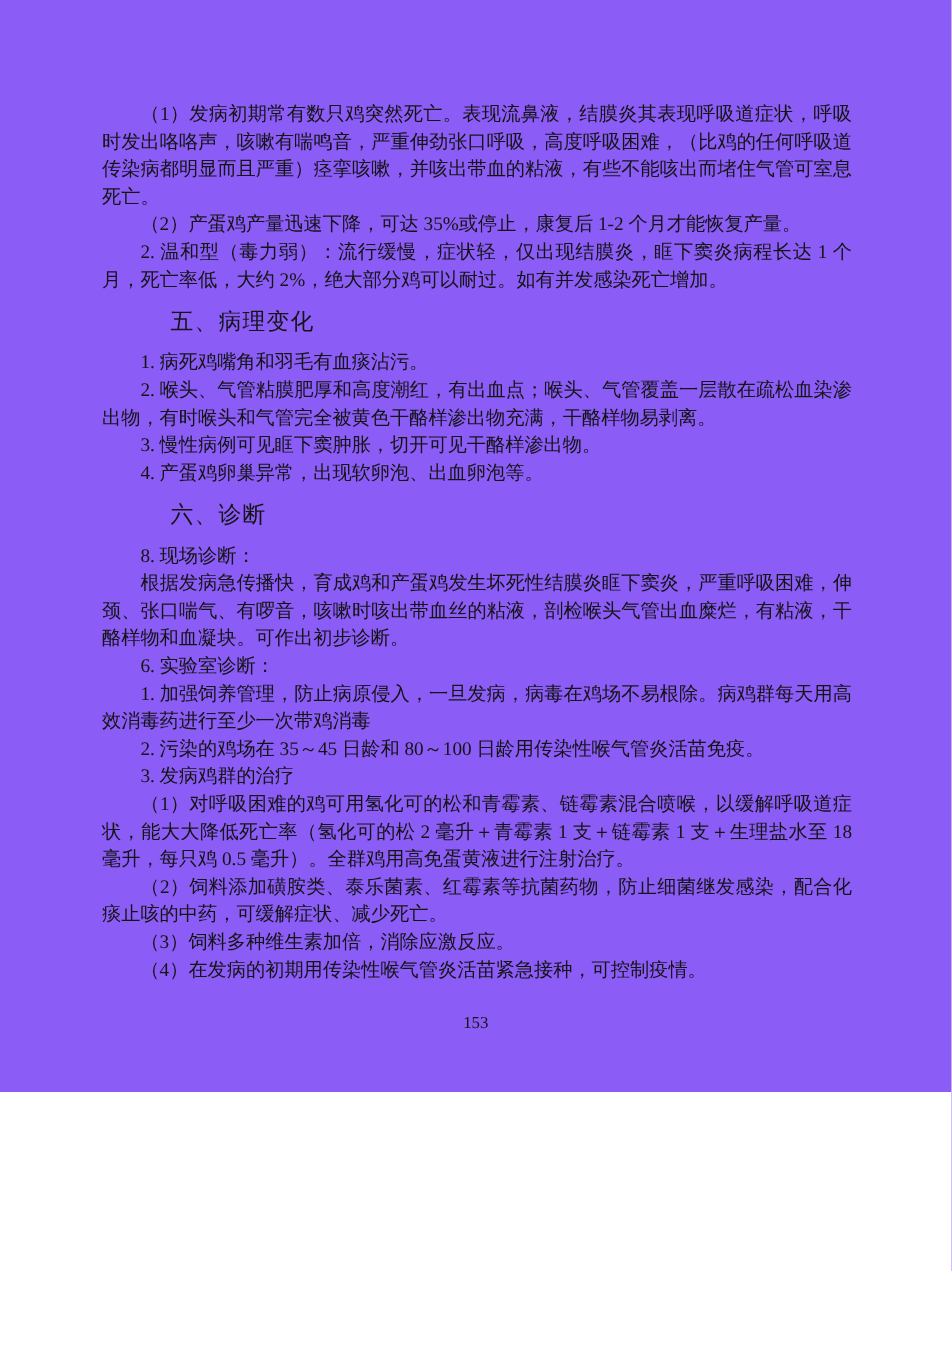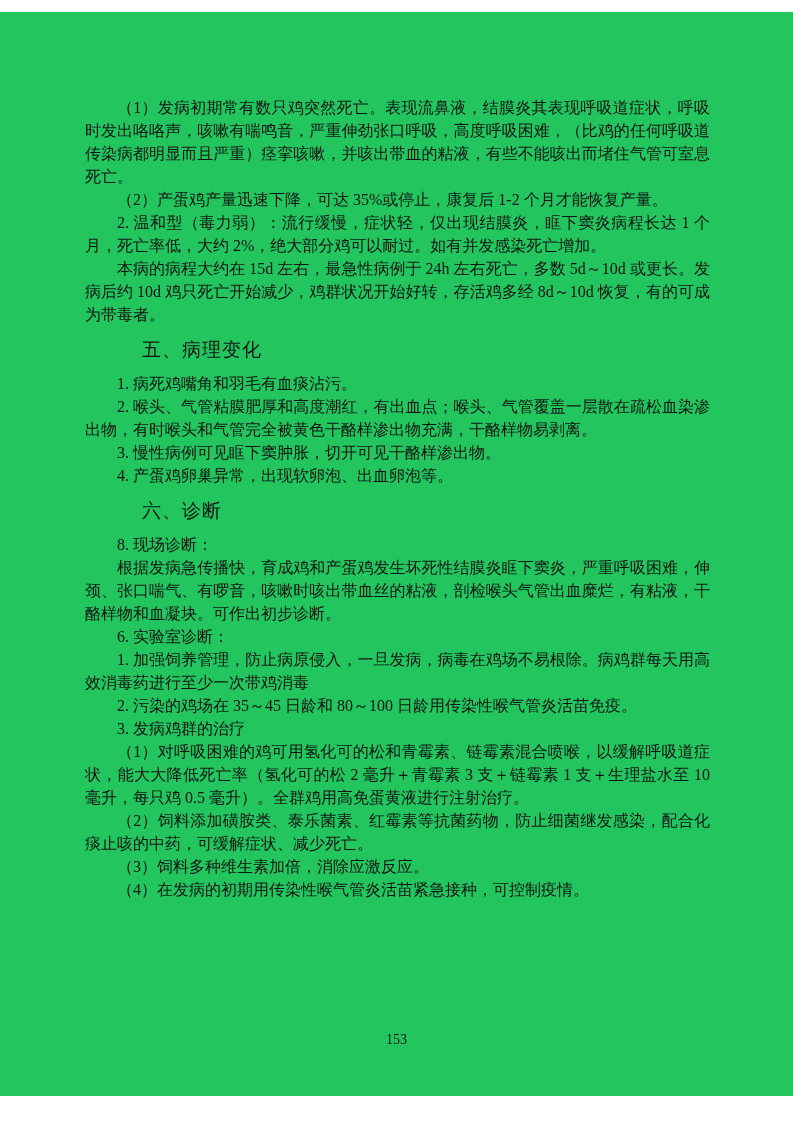--- a/index.html
+++ b/index.html
@@ -3,23 +3,23 @@
 <meta charset="utf-8">
 <style>
   html, body {
     margin: 0;
     padding: 0;
     background: #ffffff;
   }
   .page {
     position: relative;
     width: 793px;
-    height: 1084px;
-    margin: 12px auto;
-    background: #22c55e;
+    height: 910px;
+    margin: 0 auto;
+    background: #8b5cf6;
     box-sizing: border-box;
     padding: 84px 83px 0 85px;
     font-family: "Liberation Serif", "DejaVu Serif", serif;
     color: #141414;
     overflow: hidden;
   }
   .doc-body {
     width: 625px;
   }
   .para {
@@ -51,32 +51,31 @@
   }
 </style>
 </head>
 <body>
 
 <div class="page">
   <div class="doc-body">
       <p class="para">（1）发病初期常有数只鸡突然死亡。表现流鼻液，结膜炎其表现呼吸道症状，呼吸时发出咯咯声，咳嗽有喘鸣音，严重伸劲张口呼吸，高度呼吸困难，（比鸡的任何呼吸道传染病都明显而且严重）痉挛咳嗽，并咳出带血的粘液，有些不能咳出而堵住气管可室息死亡。</p>
       <p class="para">（2）产蛋鸡产量迅速下降，可达 35%或停止，康复后 1-2 个月才能恢复产量。</p>
       <p class="para">2. 温和型（毒力弱）：流行缓慢，症状轻，仅出现结膜炎，眶下窦炎病程长达 1 个月，死亡率低，大约 2%，绝大部分鸡可以耐过。如有并发感染死亡增加。</p>
-      <p class="para">本病的病程大约在 15d 左右，最急性病例于 24h 左右死亡，多数 5d～10d 或更长。发病后约 10d 鸡只死亡开始减少，鸡群状况开始好转，存活鸡多经 8d～10d 恢复，有的可成为带毒者。</p>
       <h2 class="heading">五、病理变化</h2>
       <p class="para">1. 病死鸡嘴角和羽毛有血痰沾污。</p>
       <p class="para">2. 喉头、气管粘膜肥厚和高度潮红，有出血点；喉头、气管覆盖一层散在疏松血染渗出物，有时喉头和气管完全被黄色干酪样渗出物充满，干酪样物易剥离。</p>
       <p class="para">3. 慢性病例可见眶下窦肿胀，切开可见干酪样渗出物。</p>
       <p class="para">4. 产蛋鸡卵巢异常，出现软卵泡、出血卵泡等。</p>
       <h2 class="heading">六、诊断</h2>
       <p class="para">8. 现场诊断：</p>
       <p class="para">根据发病急传播快，育成鸡和产蛋鸡发生坏死性结膜炎眶下窦炎，严重呼吸困难，伸颈、张口喘气、有啰音，咳嗽时咳出带血丝的粘液，剖检喉头气管出血糜烂，有粘液，干酪样物和血凝块。可作出初步诊断。</p>
       <p class="para">6. 实验室诊断：</p>
       <p class="para">1. 加强饲养管理，防止病原侵入，一旦发病，病毒在鸡场不易根除。病鸡群每天用高效消毒药进行至少一次带鸡消毒</p>
       <p class="para">2. 污染的鸡场在 35～45 日龄和 80～100 日龄用传染性喉气管炎活苗免疫。</p>
       <p class="para">3. 发病鸡群的治疗</p>
-      <p class="para">（1）对呼吸困难的鸡可用氢化可的松和青霉素、链霉素混合喷喉，以缓解呼吸道症状，能大大降低死亡率（氢化可的松 2 毫升＋青霉素 3 支＋链霉素 1 支＋生理盐水至 10 毫升，每只鸡 0.5 毫升）。全群鸡用高免蛋黄液进行注射治疗。</p>
+      <p class="para">（1）对呼吸困难的鸡可用氢化可的松和青霉素、链霉素混合喷喉，以缓解呼吸道症状，能大大降低死亡率（氢化可的松 2 毫升＋青霉素 1 支＋链霉素 1 支＋生理盐水至 18 毫升，每只鸡 0.5 毫升）。全群鸡用高免蛋黄液进行注射治疗。</p>
       <p class="para">（2）饲料添加磺胺类、泰乐菌素、红霉素等抗菌药物，防止细菌继发感染，配合化痰止咳的中药，可缓解症状、减少死亡。</p>
       <p class="para">（3）饲料多种维生素加倍，消除应激反应。</p>
       <p class="para">（4）在发病的初期用传染性喉气管炎活苗紧急接种，可控制疫情。</p>
     </div>
   <div class="page-number">153</div>
 </div>
 
 </body></html>

